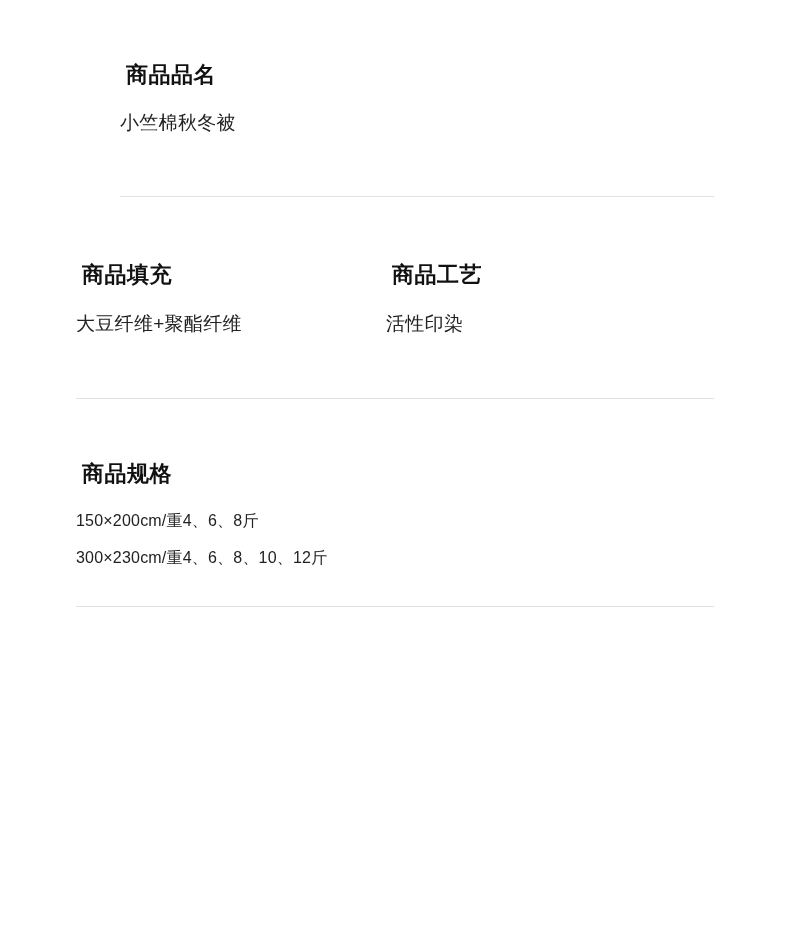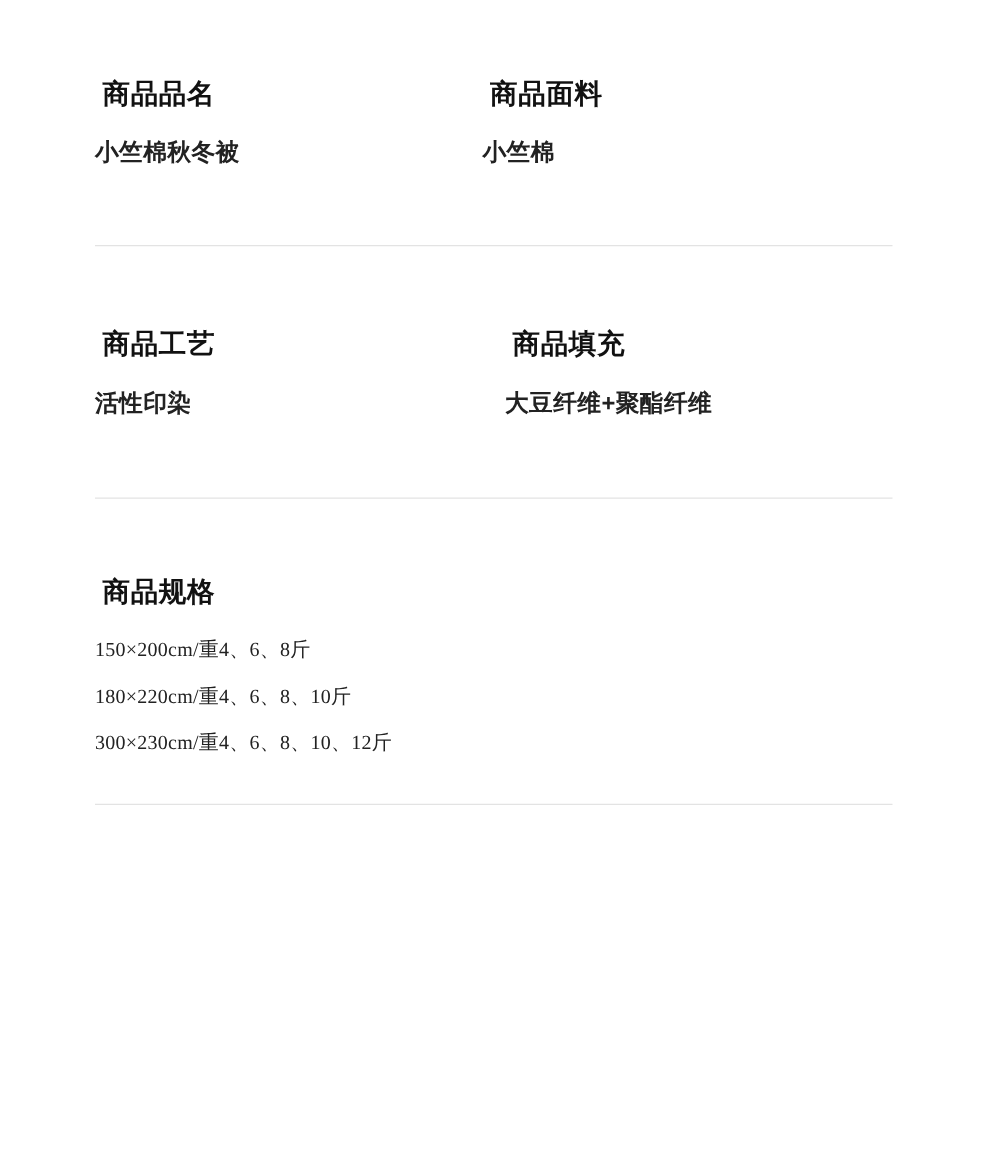--- a/index.html
+++ b/index.html
@@ -40,50 +40,50 @@
   }
   .field-title {
     font-size: 22px;
     font-weight: bold;
     letter-spacing: 0.5px;
     color: #111111;
     line-height: 1.2;
   }
   .field-value {
     font-size: 19px;
-    font-weight: bold;
+    font-weight: normal;
     color: #222222;
     line-height: 1.35;
     letter-spacing: 0.3px;
   }
   .divider {
     height: 1px;
     background: #e3e3e3;
     width: 100%;
   }
   
   .sec1 {
     padding-top: 62px;
+    margin-left: 44px;
   }
   .sec1 .field-title { margin: 0 0 0 6px; }
   .sec1 .field-value { margin: 22px 0 0 0; }
   .sec1-divider { margin-top: 60px; }
 
   
   .sec2 {
     padding-top: 65px;
   }
   .sec2 .field-title { margin: 0 0 0 6px; }
   .sec2 .field-value { margin: 23px 0 0 0; }
   .sec2-divider { margin-top: 61px; }
 
   
   .sec3 {
     padding-top: 62px;
-    font-family: Liberation Serif, serif;
   }
   .sec3 .field-title { margin: 0 0 0 6px; }
   .spec-list {
     margin: 26px 0 0 0;
     padding: 0;
     list-style: none;
   }
   .spec-list li {
     font-size: 16px;
     color: #222222;
@@ -98,45 +98,40 @@
 <body>
 
 <div class="sheet">
 
   <div class="block sec1">
     <div class="row">
       <div class="col col-left">
         <div class="field-title">商品品名</div>
         <div class="field-value">小竺棉秋冬被</div>
       </div>
-      <div class="col col-right">
-        <div class="field-title">商品面料</div>
-        <div class="field-value">小竺棉</div>
-      </div>
     </div>
     <div class="divider sec1-divider"></div>
   </div>
 
   <div class="block sec2">
     <div class="row">
+      <div class="col col-left">
+        <div class="field-title">商品填充</div>
+        <div class="field-value">大豆纤维+聚酯纤维</div>
+      </div>
       <div class="col col-right">
         <div class="field-title">商品工艺</div>
         <div class="field-value">活性印染</div>
-      </div>
-      <div class="col col-left">
-        <div class="field-title">商品填充</div>
-        <div class="field-value">大豆纤维+聚酯纤维</div>
       </div>
     </div>
     <div class="divider sec2-divider"></div>
   </div>
 
   <div class="block sec3">
     <div class="field-title">商品规格</div>
     <ul class="spec-list">
       <li>150×200cm/重4、6、8斤</li>
-      <li>180×220cm/重4、6、8、10斤</li>
       <li>300×230cm/重4、6、8、10、12斤</li>
     </ul>
     <div class="divider sec3-divider"></div>
   </div>
 
 </div>
 
 </body></html>

